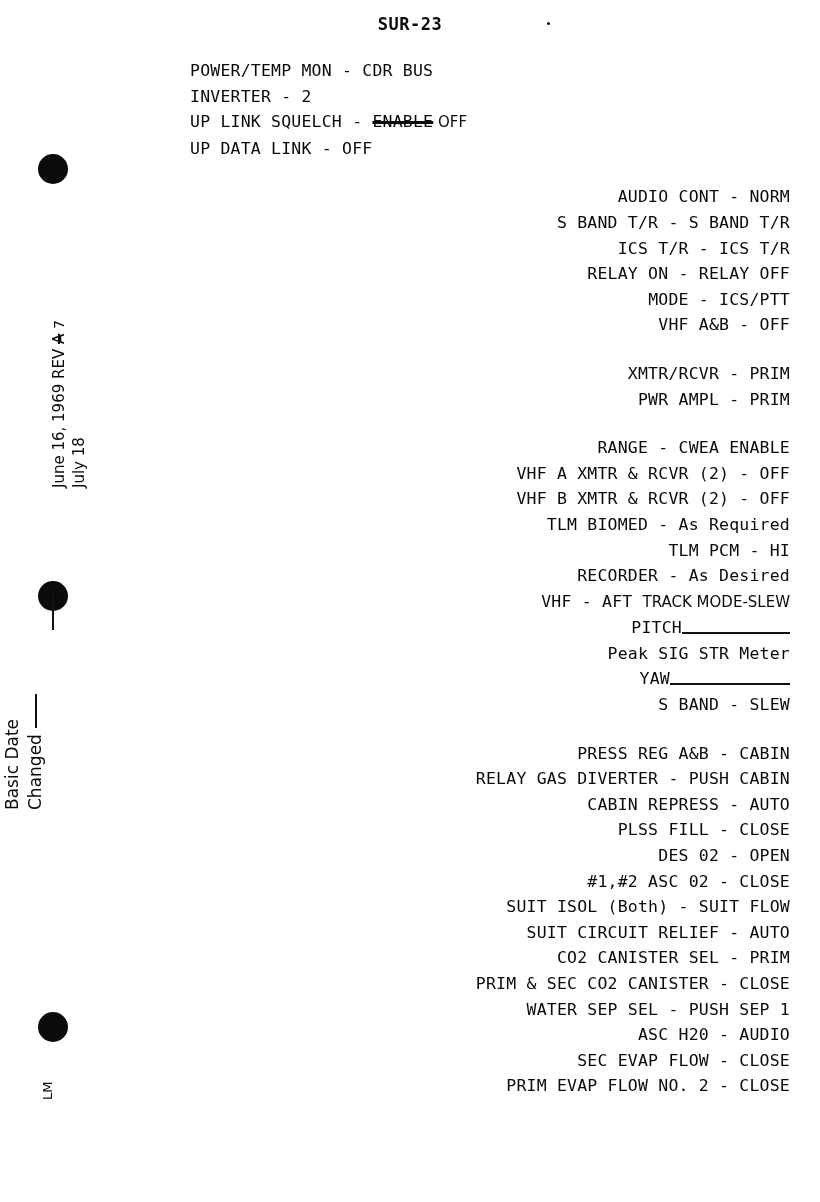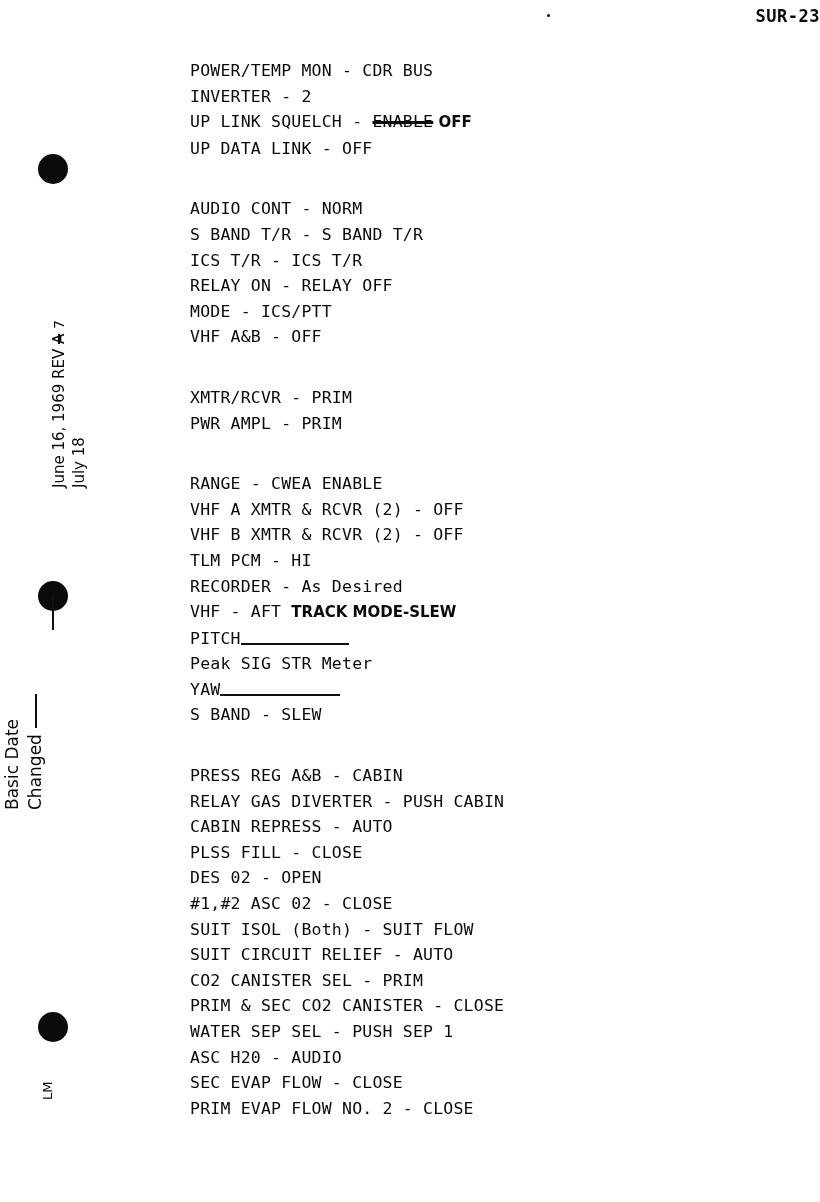--- a/index.html
+++ b/index.html
@@ -12,24 +12,24 @@
     height: 1202px;
     position: relative;
     font-family: "DejaVu Sans Mono", monospace;
     color: #0a0a0a;
     overflow: hidden;
   }
 
   
   .page-header {
     position: absolute;
-    top: 6px;
+    top: 14px;
     left: 0;
     width: 820px;
-    text-align: right;
+    text-align: center;
     font-family: "DejaVu Sans Mono", monospace;
     font-size: 17px;
     font-weight: bold;
     letter-spacing: 0.5px;
   }
   .page-header .dot-after {
     position: absolute;
     left: 547px;
     top: 8px;
     width: 3px;
@@ -114,27 +114,27 @@
     position: absolute;
     left: 190px;
     top: 58px;
     width: 600px;
     font-family: "DejaVu Sans Mono", monospace;
     font-size: 16.5px;
     line-height: 25.6px;
     letter-spacing: 0.2px;
   }
   .group { margin: 0; padding: 0; }
-  .group + .group { margin-top: 35px; }
+  .group + .group { margin-top: 23px; text-align: right; }
   .line { white-space: pre; position: relative; }
 
   
   .hand {
     font-family: "DejaVu Sans", sans-serif;
-    font-weight: bold;
+    font-weight: normal;
     font-size: 15px;
     letter-spacing: 0;
   }
   .struck {
     text-decoration: line-through;
     text-decoration-thickness: 2.5px;
     margin-top: 16px;
   }
   .ul-blank {
     display: inline-block;
@@ -197,20 +197,21 @@
       <div class="line"><span>VHF A&amp;B - OFF</span></div>
     </div>
     <div class="group">
       <div class="line"><span>XMTR/RCVR - PRIM</span></div>
       <div class="line"><span>PWR AMPL - PRIM</span></div>
     </div>
     <div class="group">
       <div class="line"><span>RANGE - CWEA ENABLE</span></div>
       <div class="line"><span>VHF A XMTR &amp; RCVR (2) - OFF</span></div>
       <div class="line"><span>VHF B XMTR &amp; RCVR (2) - OFF</span></div>
+      <div class="line"><span>TLM BIOMED - As Required</span></div>
       <div class="line"><span>TLM PCM - HI</span></div>
       <div class="line"><span>RECORDER - As Desired</span></div>
       <div class="line"><span>VHF - AFT </span><span class="hand">TRACK MODE-SLEW</span></div>
       <div class="line"><span>PITCH</span><span class="ul-blank w-pitch"></span></div>
       <div class="line"><span>Peak SIG STR Meter</span></div>
       <div class="line"><span>YAW</span><span class="ul-blank w-yaw"></span></div>
       <div class="line"><span>S BAND - SLEW</span></div>
     </div>
     <div class="group">
       <div class="line"><span>PRESS REG A&amp;B - CABIN</span></div>

